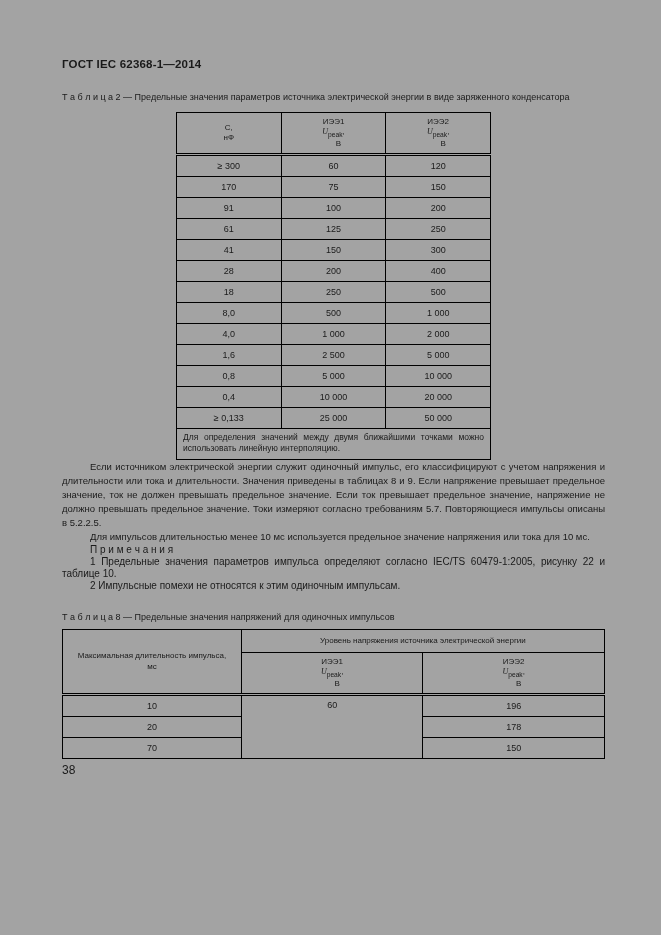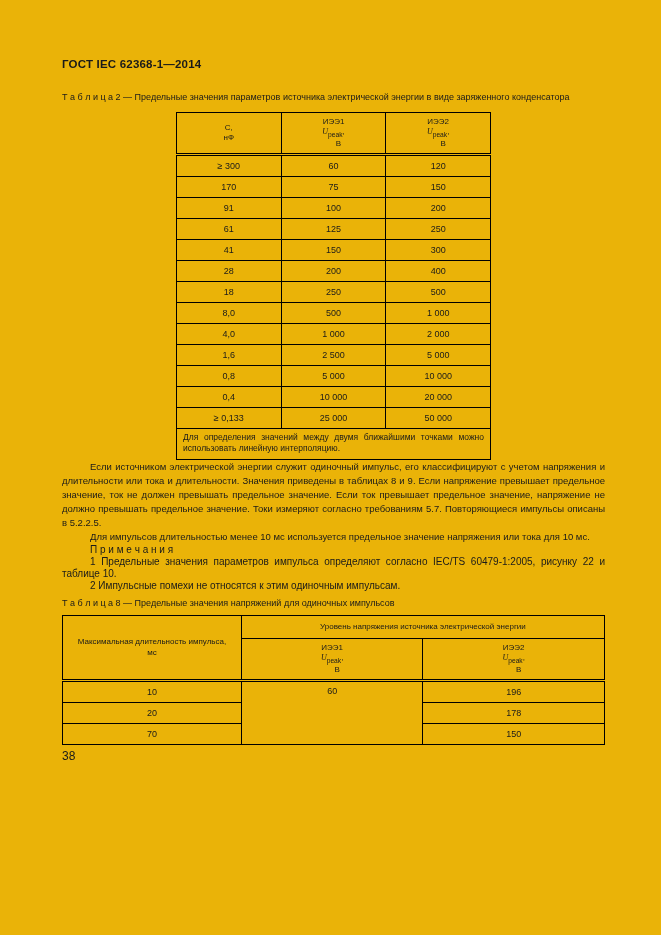--- a/index.html
+++ b/index.html
@@ -1,20 +1,20 @@
 <!DOCTYPE html>
 <html lang="ru"><head>
 <meta charset="utf-8">
 <style>
   html,body { margin:0; padding:0; background:#e8e8e8; }
   .page {
     position:relative;
     width:661px; height:935px;
     margin:0 auto;
-    background:#eab308;
+    background:#a3a3a3;
     box-sizing:border-box;
     padding:58px 56px 0 62px;
     font-family:"Liberation Sans","DejaVu Sans",sans-serif;
     color:#1a1a1a;
     overflow:hidden;
   }
   .doc-header {
     font-size:11.5px;
     font-weight:bold;
     letter-spacing:0.2px;
@@ -56,21 +56,21 @@
     margin-left:28px;
   }
   .usym { font-style:italic; font-family:"Liberation Serif","DejaVu Serif",serif; }
   .unit { transform:translateX(5px); }
   .body-text { font-size:9.5px; line-height:14px; text-align:justify; }
   .body-text p { margin:0; text-indent:28px; }
   .sec-heading { margin-top:7px !important; }
   .notes { font-size:10px; line-height:12px; text-align:justify; }
   .notes p { margin:0; text-indent:28px; }
   .notes-label { margin-top:6px; }
-  .cap8 { margin-top:5px; }
+  .cap8 { margin-top:19px; }
   .t8 { width:100%; margin-top:5px; }
   .t8 .col1h { font-size:8px; line-height:11px; padding:4px 10px; }
   .t8 .span-h { padding:6px 4px; }
   .vtop { vertical-align:top !important; padding-top:4px !important; }
   .page-number { margin-top:4px; font-size:12px; }
 </style>
 </head>
 <body>
 
 <div class="page">

